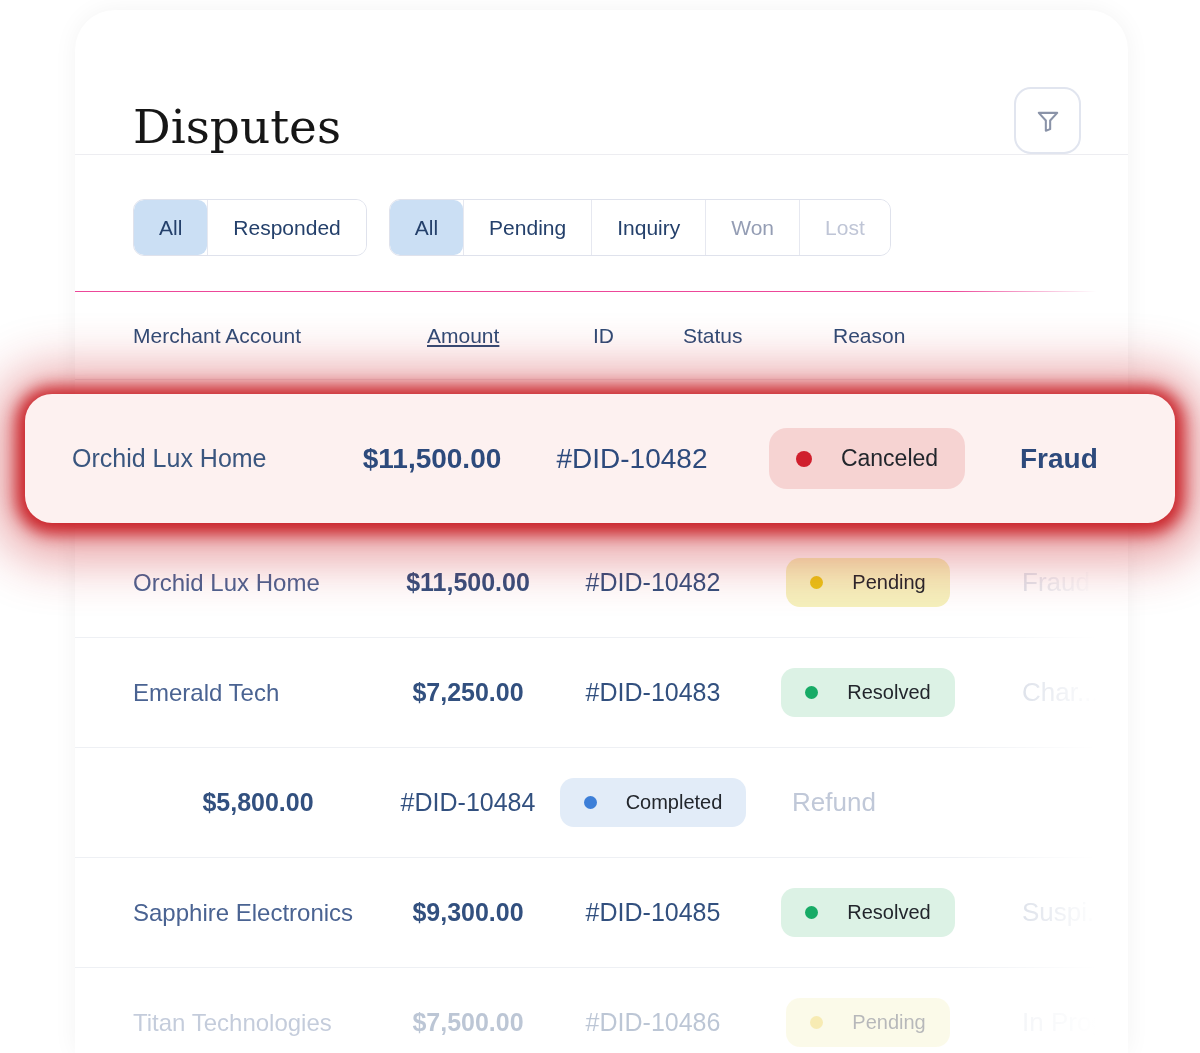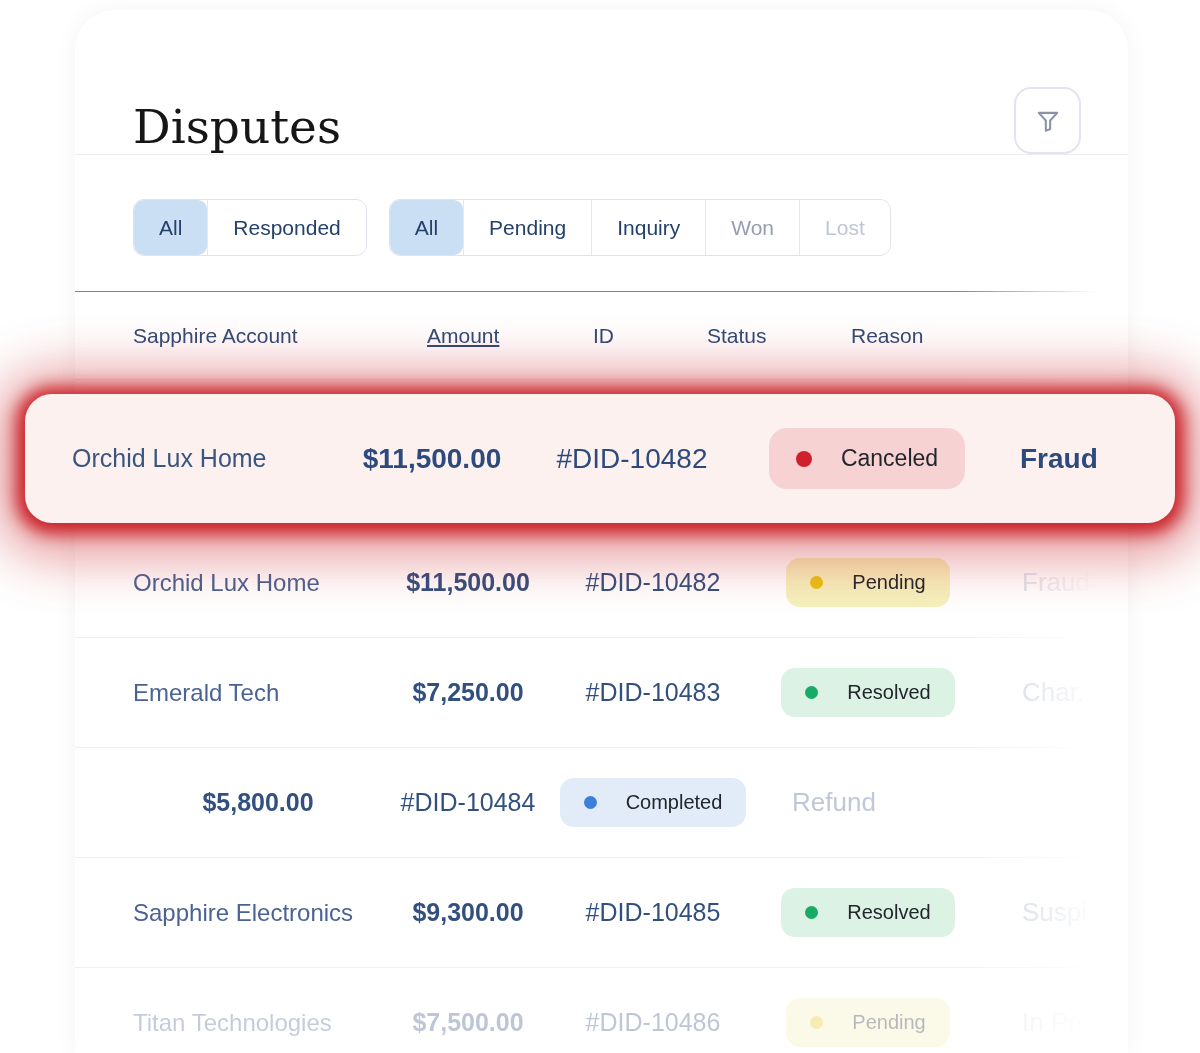--- a/index.html
+++ b/index.html
@@ -49,22 +49,22 @@
 
   
   .table-head { position: relative; height: 88px; border-bottom: 1px solid #ededf1; }
   .table-head .th {
     position: absolute; top: 50%; transform: translateY(-50%);
     font-size: 21px; font-weight: 500; color: #2e4c77;
   }
   .th-merchant { left: 58px; }
   .th-amount   { left: 352px; text-decoration: underline; }
   .th-id       { left: 518px; }
-  .th-status   { left: 632px; }
-  .th-reason   { left: 776px; }
+  .th-status   { left: 608px; }
+  .th-reason   { left: 758px; }
 
   
   .row-slot { height: 148px; border-bottom: 1px solid #eef0f4; }
 
   
   .row {
     height: 110px; display: grid; align-items: center;
     grid-template-columns: 250px 170px 200px 230px 1fr;
     padding-left: 58px; border-bottom: 1px solid #eef0f4; cursor: pointer;
   }
@@ -141,21 +141,21 @@
     <div class="segmented">
       <div class="segment selected">All</div>
       <div class="segment">Pending</div>
       <div class="segment">Inquiry</div>
       <div class="segment faded-1">Won</div>
       <div class="segment faded-2">Lost</div>
     </div>
   </div>
 
   <div class="table-head">
-    <span class="th th-merchant">Sapphire Account</span>
+    <span class="th th-merchant">Merchant Account</span>
     <span class="th th-amount">Amount</span>
     <span class="th th-id">ID</span>
     <span class="th th-status">Status</span>
     <span class="th th-reason">Reason</span>
   </div>
 
   <div class="row-slot"></div>
 
   <div class="row">
     <span class="cell-merchant">Orchid Lux Home</span>

